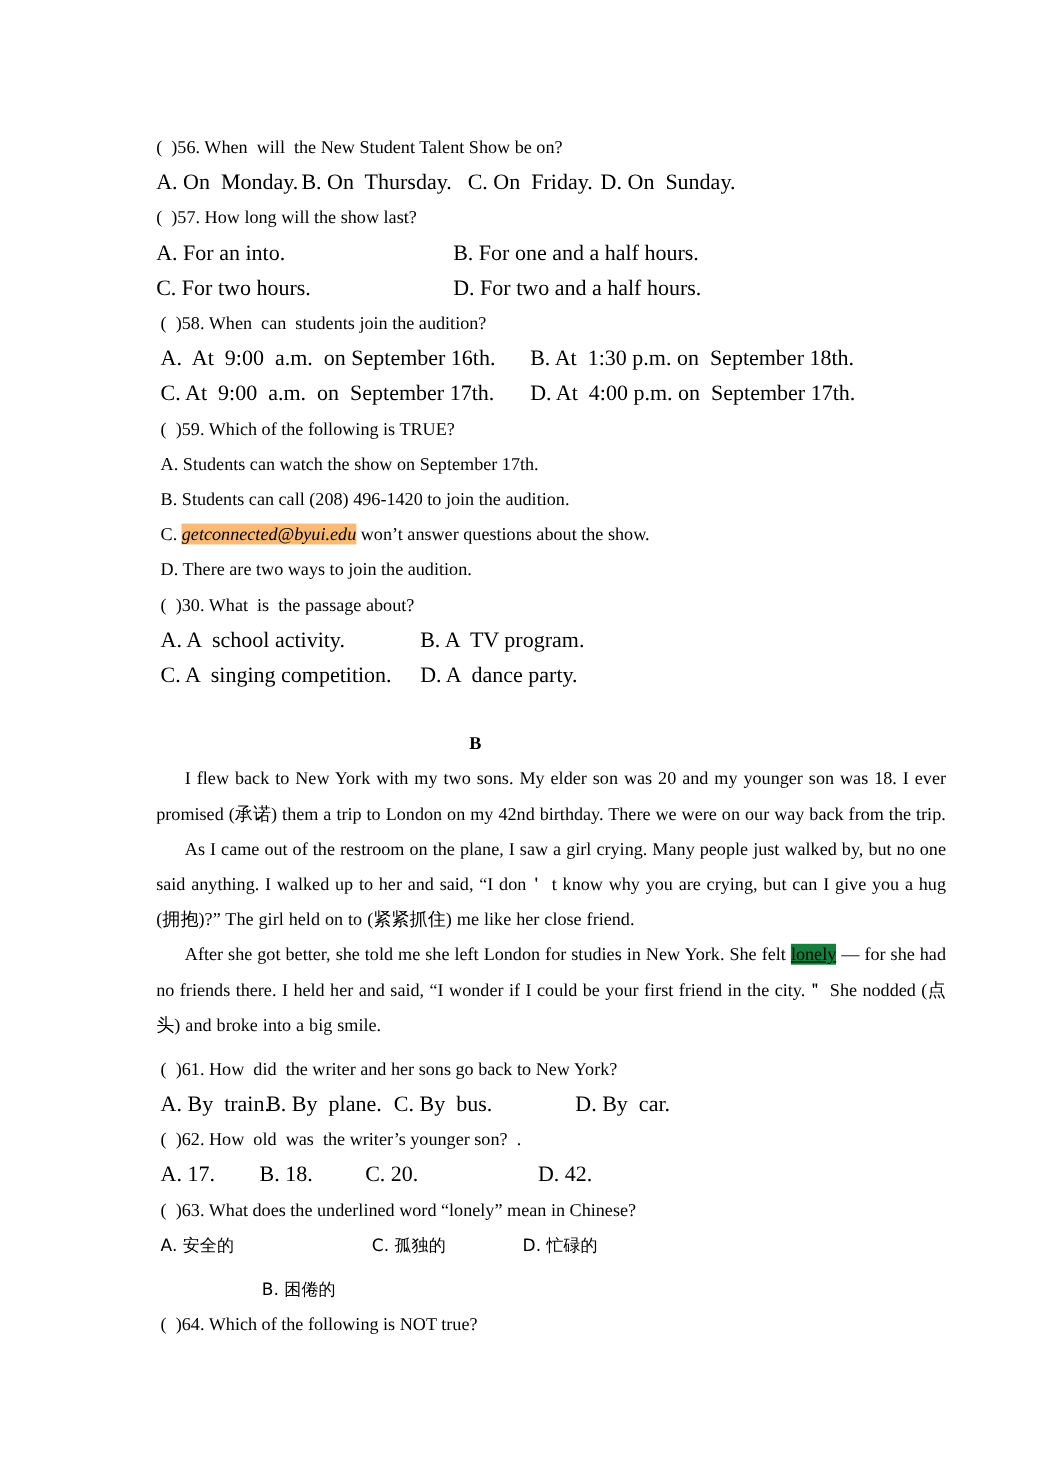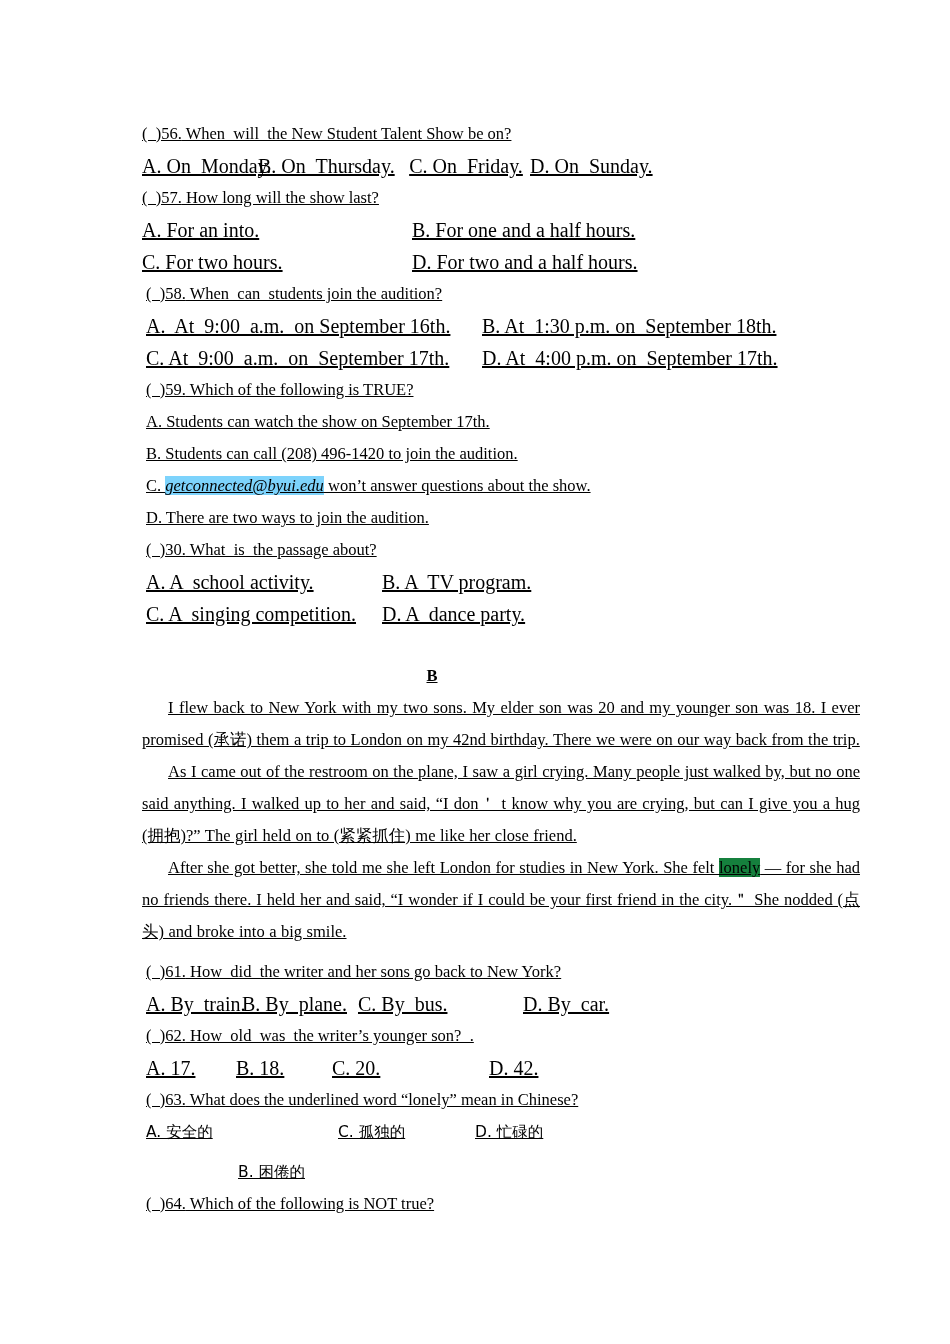--- a/index.html
+++ b/index.html
@@ -14,36 +14,35 @@
     font-family: "Liberation Serif", "DejaVu Serif", serif;
     color: #000000;
     -webkit-font-smoothing: antialiased;
   }
   .page {
     position: relative;
     width: 950px;
     height: 1344px;
     box-sizing: border-box;
     padding: 118px 90px 0 142px;
-    text-decoration: underline;
   }
   .q-line { font-size: 16.5px; line-height: 32px; white-space: pre; }
 
   
   .opts {
     display: flex;
     font-size: 20px;
     line-height: 32px;
     white-space: pre;
   }
   .opts > span { display: inline-block; }
 
   
   .c-q56-a { width: 116px; }
-  .c-q56-b { width: 144px; }
+  .c-q56-b { width: 144px; margin-left: 16px; }
   .c-q56-c { width: 128px; text-align: center; }
 
   .c-q57-a { width: 270px; }
 
   .c-q58-a { width: 336px; }
 
   .c-q60-a { width: 236px; }
 
   .c-q61-a { width: 96px; }
   .c-q61-b { width: 116px; }
@@ -74,21 +73,21 @@
     text-align: justify;
     text-justify: inter-word;
     text-indent: 26px;
     margin: 0;
     word-spacing: 0.4px;
   }
 
   .gap-before { margin-top: 8px; }
   .email {
     font-style: italic;
-    background: #7dd3fc;
+    background: #fdba74;
   }
   .underlined {
     text-decoration: underline;
     background: #15803d;
   }
   .cn-opt { font-family: "DejaVu Sans", "Liberation Sans", sans-serif; font-size: 15.5px; }
 </style>
 </head>
 <body>
 

